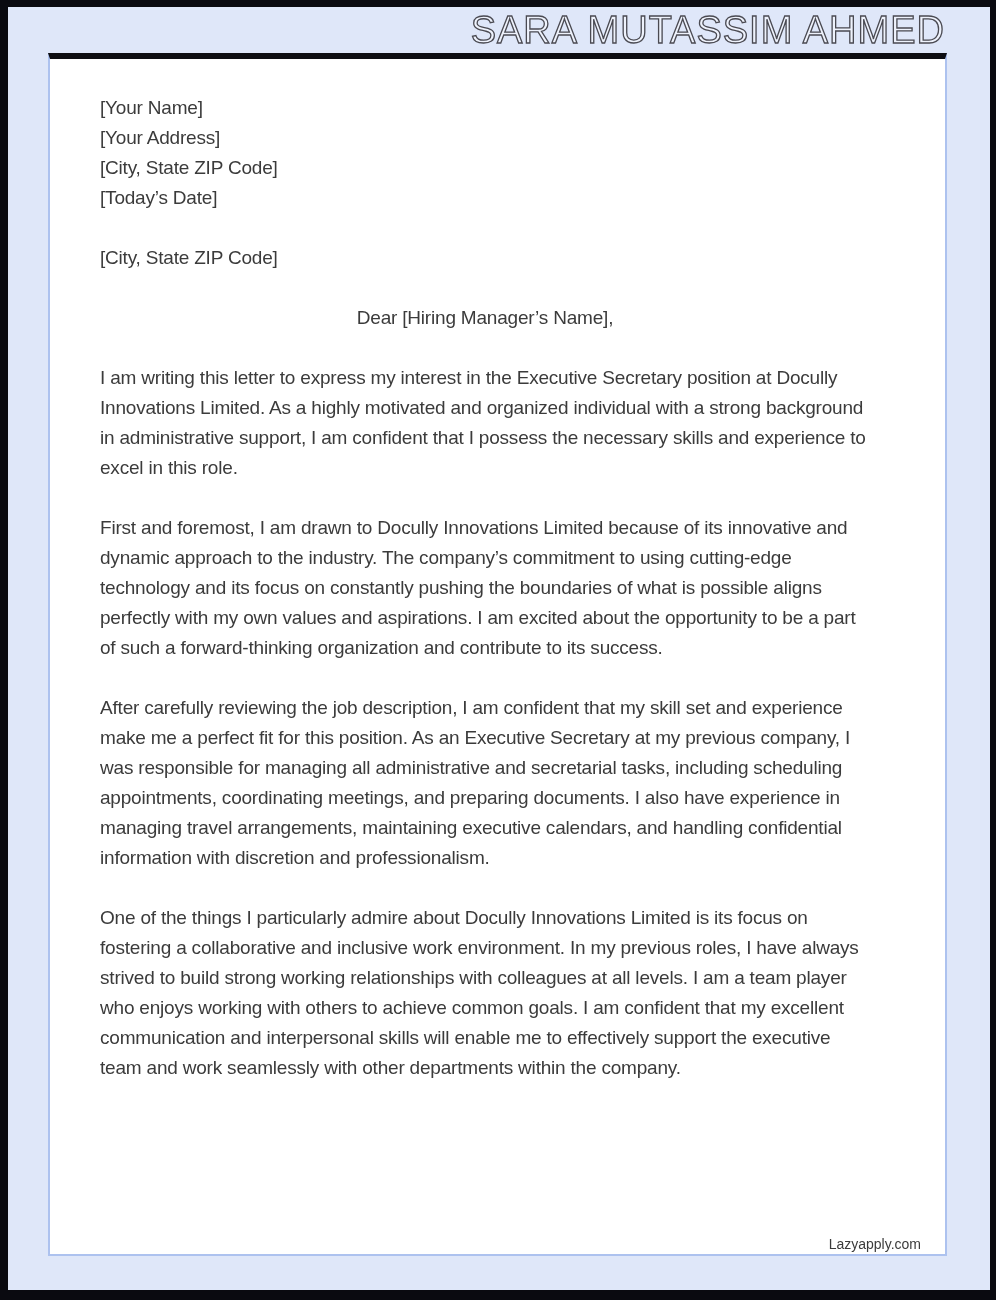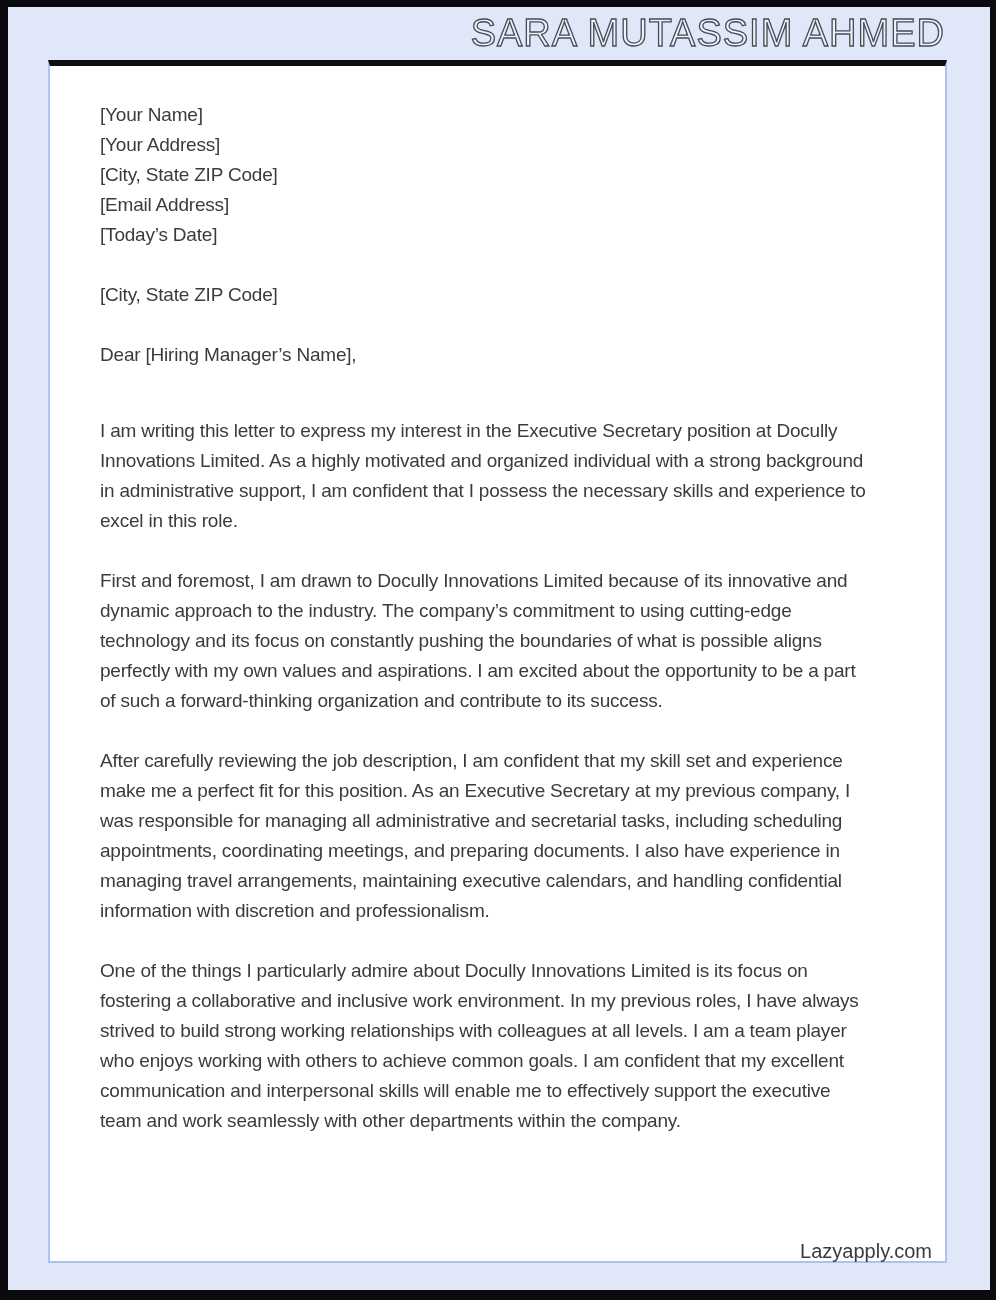--- a/index.html
+++ b/index.html
@@ -13,21 +13,21 @@
     height: 1300px;
     box-sizing: border-box;
     border-style: solid;
     border-color: #0a0a10;
     border-width: 7px 6px 10px 8px;
     background: #dfe7f9;
     overflow: hidden;
     font-family: "Liberation Sans", sans-serif;
   }
   .letterhead {
-    height: 53px;
+    height: 46px;
     display: flex;
     align-items: center;
     justify-content: flex-end;
     padding-right: 45px;
   }
   .candidate-name {
     font-size: 38px;
     line-height: 49px;
     font-weight: 400;
     letter-spacing: 1px;
@@ -48,28 +48,28 @@
   }
   .letter {
     padding: 34px 75px 0 50px;
     font-size: 19px;
     line-height: 30px;
     letter-spacing: -0.2px;
     color: #3b3b3b;
   }
   .addr-block { margin: 0 0 30px 0; }
   .addr-line { white-space: nowrap; }
-  .salutation-block { margin: 0 0 46px 0; }
+  .salutation-block { margin: 0 0 30px 0; text-align: center; }
   .para { margin: 12px 0 30px 0; }
   .para:last-child { margin-bottom: 0; }
   .watermark {
     position: absolute;
-    right: 13px;
+    right: 24px;
     bottom: 1px;
-    font-size: 20px;
+    font-size: 14px;
     line-height: 17px;
     letter-spacing: 0;
     color: #3b3b3b;
     text-decoration: none;
     cursor: pointer;
   }
 </style>
 </head>
 <body>
 
@@ -79,21 +79,20 @@
     <div class="candidate-name">SARA MUTASSIM AHMED</div>
   </div>
 
   <div class="page">
     <div class="letter">
 
       <div class="addr-block">
         <div class="addr-line">[Your Name]</div>
         <div class="addr-line">[Your Address]</div>
         <div class="addr-line">[City, State ZIP Code]</div>
-        <div class="addr-line">[Email Address]</div>
         <div class="addr-line">[Today’s Date]</div>
       </div>
 
       <div class="addr-block">
         <div class="addr-line">[City, State ZIP Code]</div>
       </div>
 
       <div class="salutation-block">Dear [Hiring Manager’s Name],</div>
 
       <p class="para">I am writing this letter to express my interest in the Executive Secretary position at Docully Innovations Limited. As a highly motivated and organized individual with a strong background in administrative support, I am confident that I possess the necessary skills and experience to excel in this role.</p>

